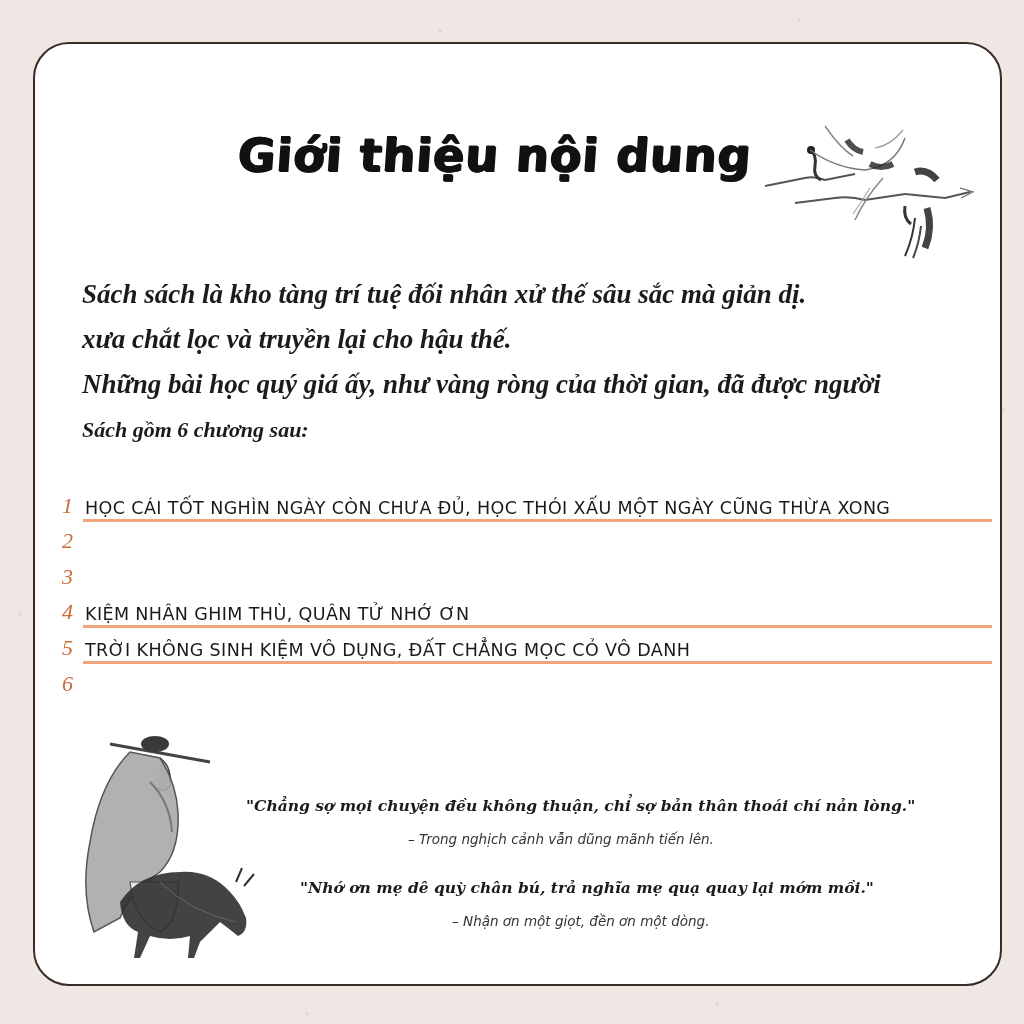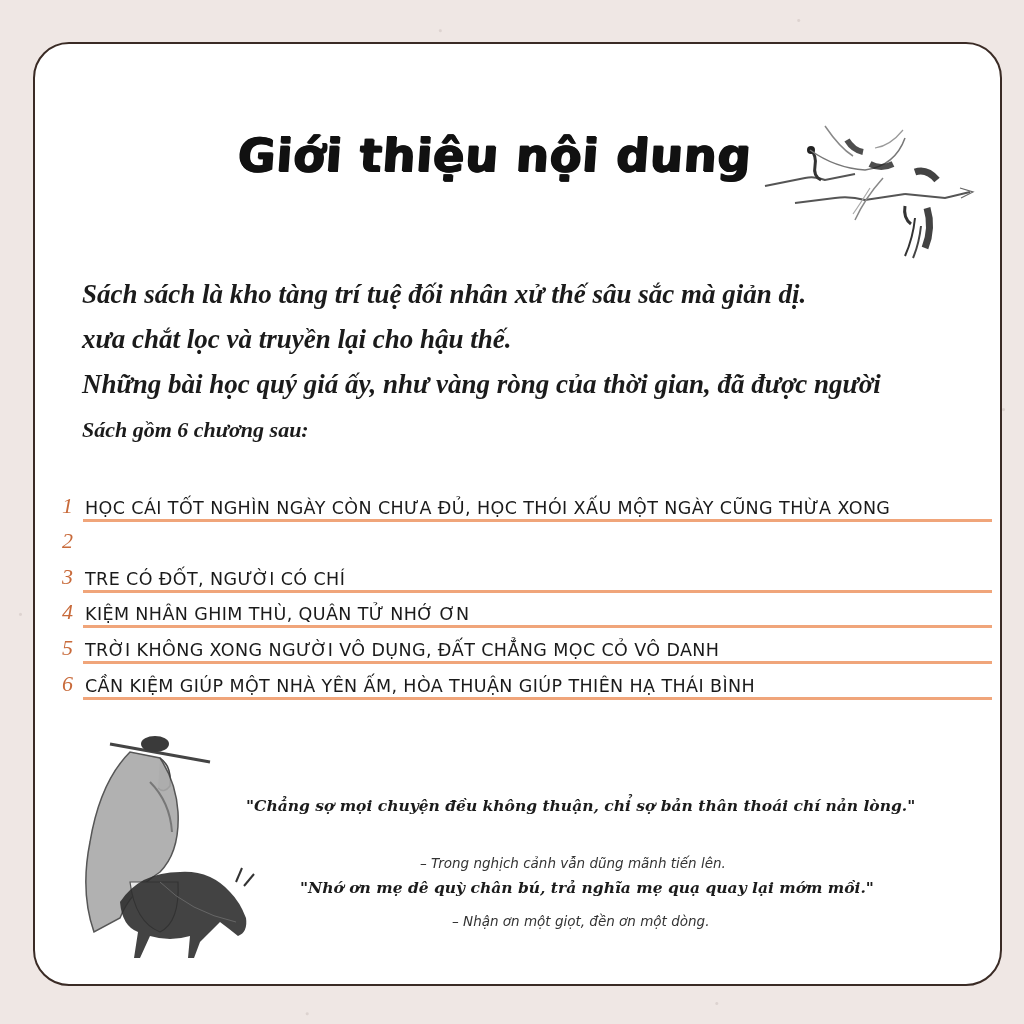--- a/index.html
+++ b/index.html
@@ -134,21 +134,21 @@
   }
   .quote-author {
     position: absolute;
     font-family: "DejaVu Sans", sans-serif;
     font-style: italic;
     font-size: 13.5px;
     color: #333333;
     white-space: nowrap;
   }
   .q1 { left: 246px; top: 796px; }
-  .a1 { left: 420px; top: 831px; margin-top: 24px; }
+  .a1 { left: 408px; top: 831px; }
   .q2 { left: 300px; top: 878px; }
   .a2 { left: 452px; top: 913px; text-align: center; }
 </style>
 </head>
 <body>
 
 <div class="card"></div>
 
 <div class="title">Giới thiệu nội dung</div>
 
@@ -185,33 +185,31 @@
 <ul class="chapters">
   <li class="chapter">
     <span class="chapter-num">1</span>
     <span class="chapter-text">HỌC CÁI TỐT NGHÌN NGÀY CÒN CHƯA ĐỦ, HỌC THÓI XẤU MỘT NGÀY CŨNG THỪA XONG</span>
   </li>
   <li class="chapter">
     <span class="chapter-num">2</span>
   </li>
   <li class="chapter">
     <span class="chapter-num">3</span>
-    <span class="chapter-text">TRE CÓ ĐỐT, NGƯỜI CÓ CHÍ</span>
   </li>
   <li class="chapter">
     <span class="chapter-num">4</span>
     <span class="chapter-text">KIỆM NHÂN GHIM THÙ, QUÂN TỬ NHỚ ƠN</span>
   </li>
   <li class="chapter">
     <span class="chapter-num">5</span>
-    <span class="chapter-text">TRỜI KHÔNG XONG NGƯỜI VÔ DỤNG, ĐẤT CHẲNG MỌC CỎ VÔ DANH</span>
+    <span class="chapter-text">TRỜI KHÔNG SINH KIỆM VÔ DỤNG, ĐẤT CHẲNG MỌC CỎ VÔ DANH</span>
   </li>
   <li class="chapter">
     <span class="chapter-num">6</span>
-    <span class="chapter-text">CẦN KIỆM GIÚP MỘT NHÀ YÊN ẤM,  HÒA THUẬN GIÚP THIÊN HẠ THÁI BÌNH</span>
   </li>
 </ul>
 
 <svg class="traveler" viewBox="0 0 200 240">
 
   <path d="M50 22 L150 40" stroke="#444" stroke-width="3" fill="none"></path>
   <ellipse cx="95" cy="22" rx="14" ry="8" fill="#3a3a3a"></ellipse>
 
   <path d="M100 36 Q112 44 110 64 Q104 72 98 66" stroke="#444" stroke-width="1.5" fill="#d8d8d8"></path>
 

